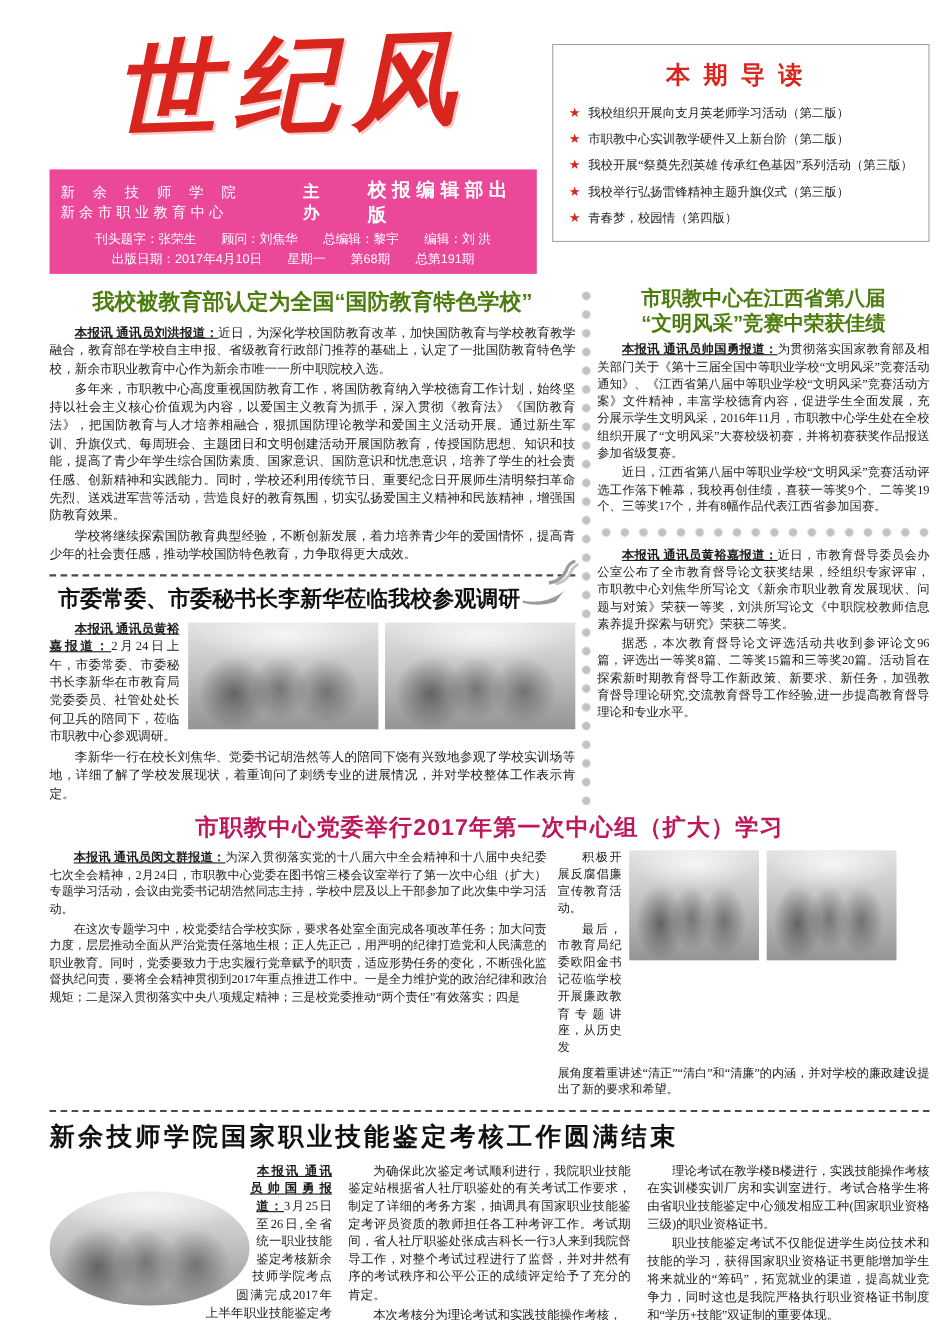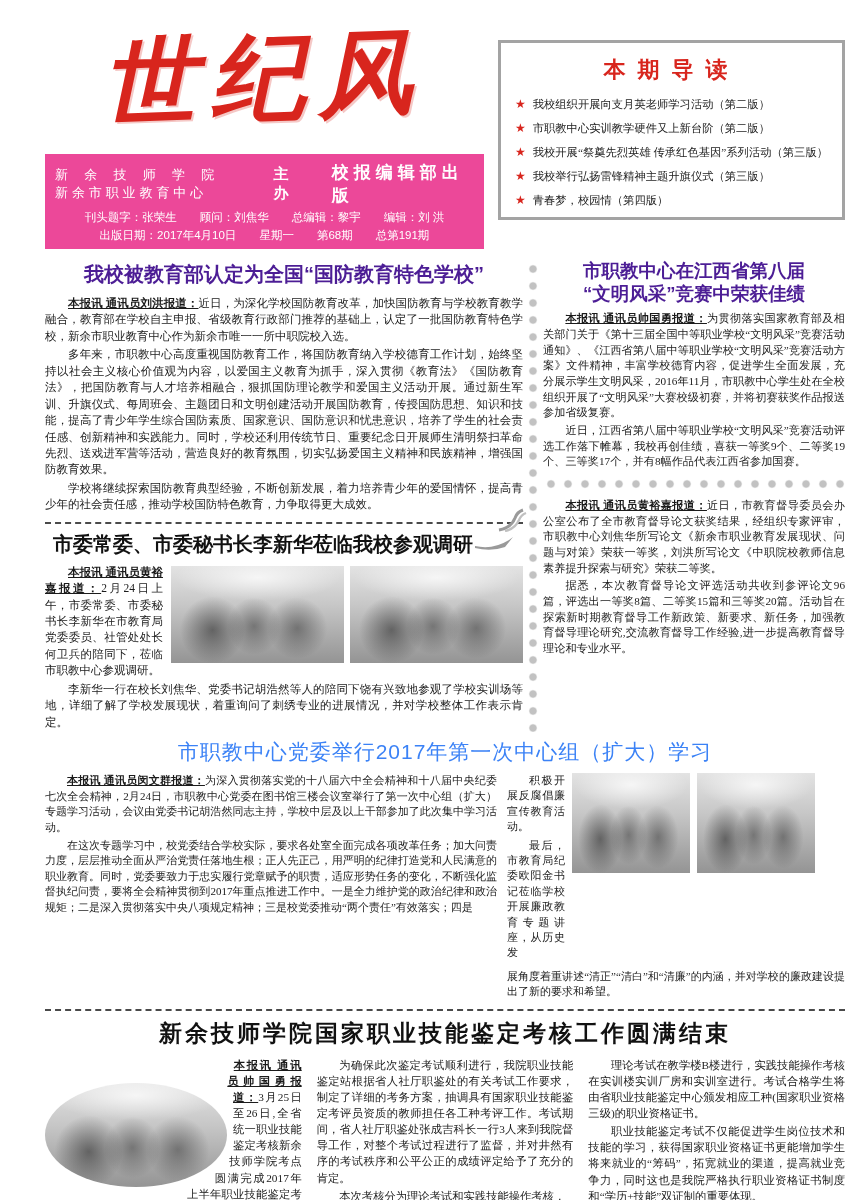--- a/index.html
+++ b/index.html
@@ -16,66 +16,66 @@
       font-family:"Liberation Sans",sans-serif;}
   .bar-top{display:flex;align-items:center;}
   .orgs{width:228px;}
   .org1{letter-spacing:1.25em;white-space:nowrap;font-size:13px;}
   .org2{letter-spacing:0.3em;white-space:nowrap;font-size:13px;}
   .host{margin:0 16px 0 8px;font-size:15px;letter-spacing:8px;font-weight:bold;}
   .publisher{font-size:17px;letter-spacing:5px;font-weight:bold;}
   .bar-credits,.bar-issue{display:flex;justify-content:center;gap:23px;margin-top:3px;
       font-size:11.5px;white-space:nowrap;}
   
-  .guide-box{flex:1;border:3px solid #a3a3a3;box-sizing:border-box;margin-top:14px;
+  .guide-box{flex:1;border:1px solid #a3a3a3;box-sizing:border-box;margin-top:14px;
       padding:12px 14px 8px;height:180px;background:#fff;}
   .guide-title{color:#d8251d;font-weight:bold;font-size:22px;text-align:center;
       letter-spacing:12px;margin-bottom:12px;}
   .guide-item{font-size:11.3px;color:#222;display:flex;gap:7px;margin-bottom:9px;
       align-items:baseline;white-space:nowrap;}
   .guide-star{color:#d8251d;font-size:12px;flex:none;}
   
   .columns-row{display:flex;margin-top:8px;}
   .col-left{width:478px;}
   .bead-divider-v{width:16px;background-image:radial-gradient(circle at 8px 8px,#c2c2c2 3.2px,#e4e4e4 3.8px,transparent 4.6px);
       background-size:16px 17px;background-repeat:repeat-y;margin:4px 2px 0 2px;}
   .col-right{flex:1;}
-  .red-title{color:#4c1d95;font-weight:bold;text-align:center;
+  .red-title{color:#4d7c0f;font-weight:bold;text-align:center;
       font-family:"Liberation Sans",sans-serif;}
   .title-a{font-size:20px;margin:4px 0 7px;}
   .body-p{font-size:11.5px;line-height:1.43;text-align:justify;text-indent:2em;
       margin:0 0 2px;}
   .lead{font-weight:bold;text-decoration:underline;}
   .dashed-div{border:none;border-top:2px dashed #4a4a4a;margin:9px 0 7px;position:relative;}
   .curl{position:absolute;right:-4px;top:-16px;}
   .title-b{font-size:20px;font-weight:bold;color:#111;text-align:center;margin:2px 0 6px;
       font-family:Liberation Sans, sans-serif;display:flex;align-items:center;justify-content:center;gap:2px;}
   .visit-photos{float:right;width:352px;display:flex;gap:6px;margin:2px 0 4px 8px;}
   .visit-photo{height:97px;flex:1;}
   
   .title-r{font-size:18.5px;line-height:1.25;margin:2px 0 6px;}
   .col-right .body-p{font-size:11.2px;line-height:1.4;}
   .bead-divider-h{height:15px;background-image:radial-gradient(circle at 8px 7px,#c2c2c2 3.2px,#e4e4e4 3.8px,transparent 4.6px);
       background-size:17px 15px;background-repeat:repeat-x;margin:7px 0 6px;}
   
   .study-section{margin-top:6px;}
-  .title-e{font-size:21px;font-weight:normal;color:#3b82f6;text-align:center;margin:4px 0 7px;
+  .title-e{font-size:21px;font-weight:bold;color:#be185d;text-align:center;margin:4px 0 7px;
       font-family:"Liberation Sans",sans-serif;letter-spacing:1px;}
   .study-row{display:flex;gap:10px;}
   .study-left{width:452px;}
   .study-left .body-p{font-size:11px;line-height:1.42;}
   .study-right{flex:1;}
   .study-right-top{display:flex;gap:7px;}
   .study-narrow{width:58px;font-size:11px;line-height:1.4;text-align:justify;}
   .study-narrow p{margin:0 0 3px;text-indent:2em;}
   .meeting-photo{width:118px;height:100px;flex:none;}
   .study-below{font-size:11px;line-height:1.4;margin-top:5px;text-align:justify;}
   
   .skill-section{margin-top:2px;}
-  .title-f{font-size:23px;font-weight:bold;color:#111;text-align:center;letter-spacing:3px;
+  .title-f{font-size:23px;font-weight:bold;color:#111;letter-spacing:3px;
       margin:6px 0 8px;font-family:"DejaVu Sans","Liberation Sans",sans-serif;}
   .skill-cols{display:flex;gap:15px;}
   .skill-col{flex:1;font-size:11.3px;line-height:1.45;}
   .skill-col .body-p{font-size:11.3px;}
   .oval-photo{float:left;width:182px;height:104px;border-radius:50%;
       shape-outside:ellipse(50% 50%);shape-margin:6px;margin:26px 6px 2px 0;}
   
   .photo{background:
       radial-gradient(ellipse 26% 48% at 24% 66%, rgba(35,35,35,.55), rgba(35,35,35,0) 72%),
       radial-gradient(ellipse 22% 42% at 48% 62%, rgba(55,55,55,.5), rgba(55,55,55,0) 70%),

